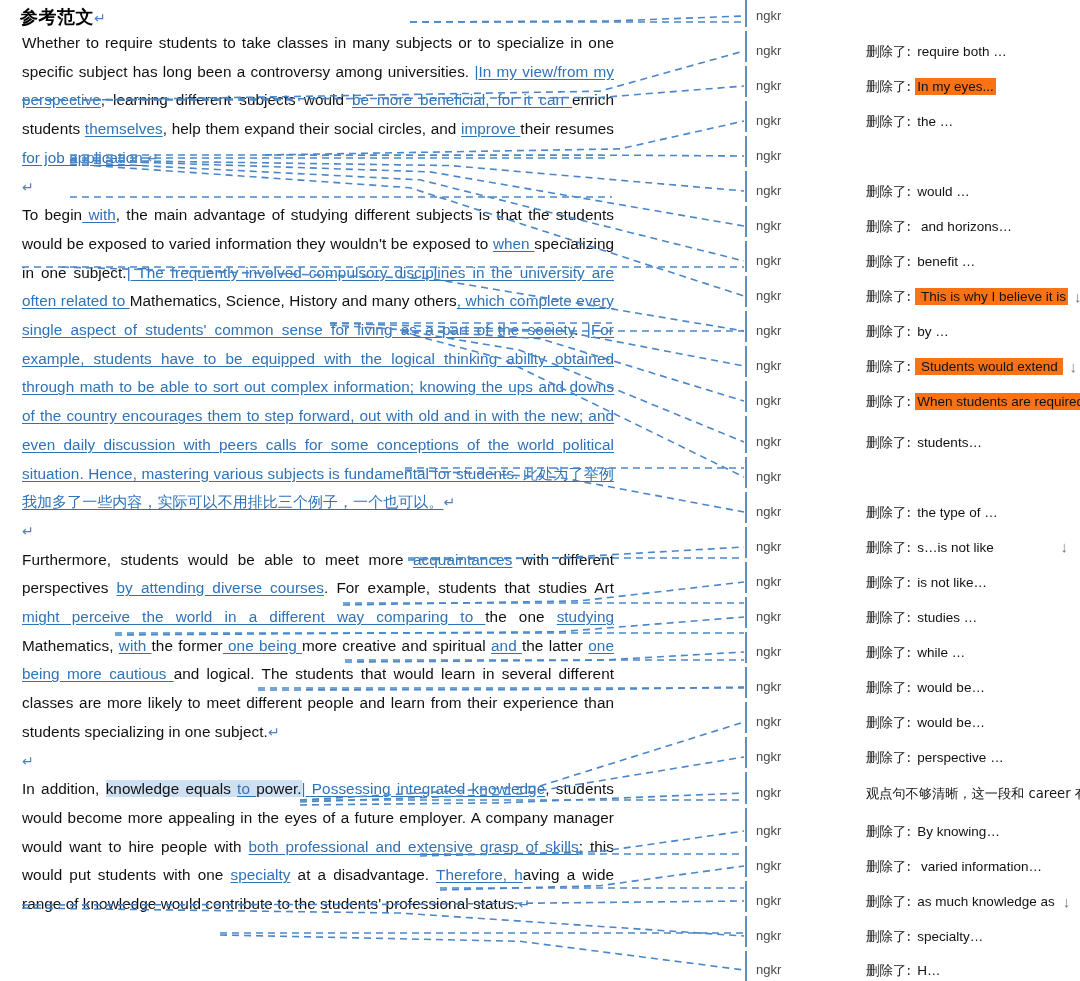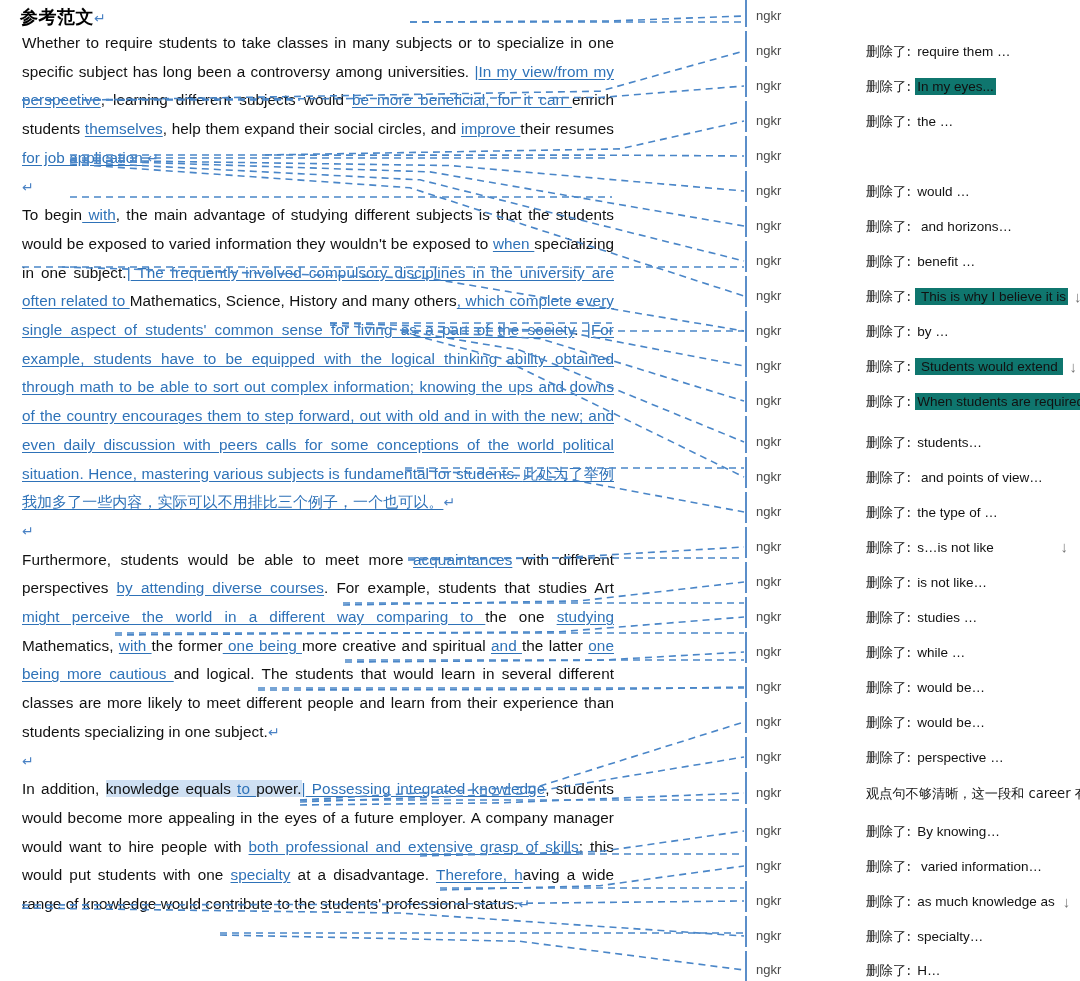--- a/index.html
+++ b/index.html
@@ -148,21 +148,21 @@
     font-family: "DejaVu Sans", sans-serif;
     font-size: 13.5px;
     color: #161616;
   }
   .rev-text {
     font-size: 13.5px;
     color: #111;
     padding: 1px 2px;
   }
   .rev-text.hl {
-    background: #0f766e;
+    background: #f97316;
     text-align: center;
   }
   .rev-note {
     font-family: "DejaVu Sans", sans-serif;
     font-size: 13.2px;
     color: #161616;
   }
   .rev-arrow {
     color: #777;
     font-size: 15px;
@@ -287,21 +287,21 @@
       <line x1="440" y1="888" x2="744" y2="888" stroke="#4a86c8" stroke-width="1.6" stroke-dasharray="7 5"></line>
       <line x1="220" y1="933" x2="744" y2="933" stroke="#4a86c8" stroke-width="1.6" stroke-dasharray="7 5"></line>
     </svg>
 
   <div id="revision-pane">
       <div class="rev-row" style="top: 4px;">
         <div class="rev-author">ngkr</div>
       </div>
       <div class="rev-row" style="top: 39px;">
         <div class="rev-author">ngkr</div>
-        <div class="rev-body"><span class="rev-label">删除了:&nbsp;</span><span class="rev-text">require them …</span></div>
+        <div class="rev-body"><span class="rev-label">删除了:&nbsp;</span><span class="rev-text">require both …</span></div>
       </div>
       <div class="rev-row" style="top: 74px;">
         <div class="rev-author">ngkr</div>
         <div class="rev-body"><span class="rev-label">删除了:&nbsp;</span><span class="rev-text hl">In my eyes...</span></div>
       </div>
       <div class="rev-row" style="top: 109px;">
         <div class="rev-author">ngkr</div>
         <div class="rev-body"><span class="rev-label">删除了:&nbsp;</span><span class="rev-text">the …</span></div>
       </div>
       <div class="rev-row" style="top: 144px;">
@@ -334,21 +334,20 @@
       <div class="rev-row" style="top: 389px;">
         <div class="rev-author">ngkr</div>
         <div class="rev-body"><span class="rev-label">删除了:&nbsp;</span><span class="rev-text hl">When students are required</span></div>
       </div>
       <div class="rev-row" style="top: 430px;">
         <div class="rev-author">ngkr</div>
         <div class="rev-body"><span class="rev-label">删除了:&nbsp;</span><span class="rev-text">students…</span></div>
       </div>
       <div class="rev-row" style="top: 465px;">
         <div class="rev-author">ngkr</div>
-        <div class="rev-body"><span class="rev-label">删除了:&nbsp;</span><span class="rev-text">  and points of view…</span></div>
       </div>
       <div class="rev-row" style="top: 500px;">
         <div class="rev-author">ngkr</div>
         <div class="rev-body"><span class="rev-label">删除了:&nbsp;</span><span class="rev-text">the type of …</span></div>
       </div>
       <div class="rev-row" style="top: 535px;">
         <div class="rev-author">ngkr</div>
         <div class="rev-body"><span class="rev-label">删除了:&nbsp;</span><span class="rev-text">s…is not like</span></div>
         <span class="rev-arrow far">↓</span>
       </div>

